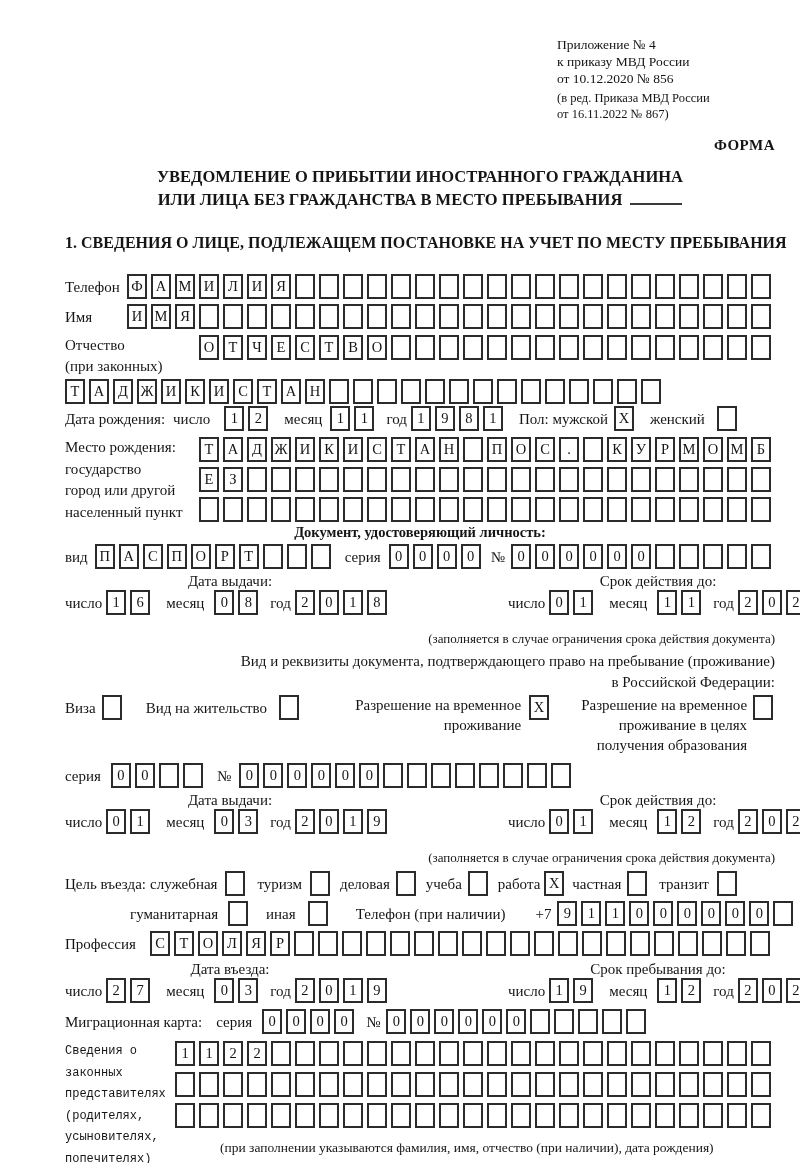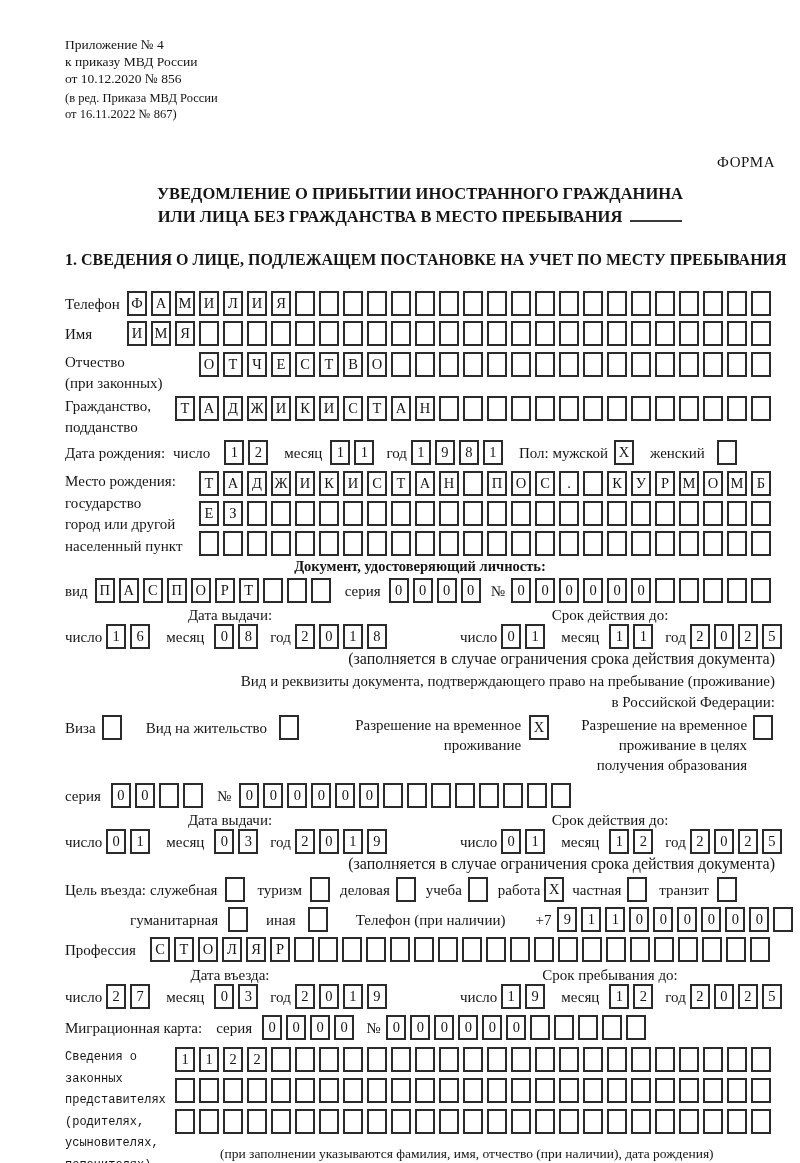--- a/index.html
+++ b/index.html
@@ -4,23 +4,23 @@
 <style>
   * { box-sizing: border-box; margin: 0; padding: 0; }
   html, body { background: #ffffff; }
   body {
     width: 800px; height: 1163px;
     font-family: "Liberation Serif", "DejaVu Serif", serif;
     color: #151515;
   }
   .page { width: 800px; height: 1163px; padding: 36px 25px 0 65px; overflow: hidden; position: relative; }
 
-  .annex { font-size: 13.5px; line-height: 17px; }
+  .annex { margin-left: 492px; font-size: 13.5px; line-height: 17px; }
   .annex .edit { margin-top: 3px; font-size: 12.5px; line-height: 16px; }
-  .form-word { margin-top: 31px; text-align: right; font-weight: normal; font-size: 15px; line-height: 18px; letter-spacing: .5px; }
+  .form-word { margin-top: 14px; text-align: right; font-weight: bold; font-size: 15px; line-height: 18px; letter-spacing: .5px; }
 
   .title { margin-top: 11px; text-align: center; font-weight: bold; font-size: 16.5px; line-height: 23px; }
   .uline { display: inline-block; width: 52px; height: 14px; border-bottom: 2.5px solid #3a3a3a; margin-left: 8px; }
 
   .sect { margin-top: 22px; font-weight: bold; font-size: 16px; line-height: 19px; white-space: nowrap; }
 
   .frow { display: flex; align-items: flex-start; }
   .lbl { font-size: 15px; line-height: 26px; white-space: nowrap; }
   .lbl2 { font-size: 15px; line-height: 21px; }
   .boxrow { display: flex; flex-wrap: nowrap; }
@@ -32,27 +32,27 @@
   }
   .mb5 { margin-bottom: 5px; } .mb6 { margin-bottom: 6px; }.mt2{margin-top:2px}.mt3{margin-top:3px}.mt4{margin-top:4px}.mt5{margin-top:5px}
   .mt6{margin-top:6px}.mt8{margin-top:8px}.mt22{margin-top:22px}
   .ml4{margin-left:4px}.ml6{margin-left:6px}.ml8{margin-left:8px}.ml10{margin-left:10px}
   .ml12{margin-left:12px}.ml14{margin-left:14px}.ml18{margin-left:18px}.ml20{margin-left:20px}
   .ml24{margin-left:24px}.ml30{margin-left:30px}
   .w42{width:42px}.w66{width:66px}.w85{width:85px}.w116{width:116px}.w142{width:142px}
 
   .doc-head { margin-top: 1px; text-align: center; font-weight: bold; font-size: 14.5px; line-height: 17px; }
 
-  .dpair { display: flex; }
+  .dpair { display: flex; gap: 48px; }
   .dcol-l { width: 395px; flex: 0 0 395px; }
   .dcol-r { flex: 1; }
   .dhead { width: 330px; text-align: center; font-size: 15px; line-height: 17px; }
   .dcol-r .dhead { width: 300px; }
   .dline { display: flex; align-items: flex-start; }
-  .note { text-align: right; font-size: 16px; line-height: 16px; margin-top: 1px; }
+  .note { text-align: right; font-size: 13px; line-height: 16px; margin-top: 15px; }
 
   .plain { font-size: 15px; line-height: 18px; text-align: right; }
   .optrow { display: flex; align-items: flex-start; }
   .opt { display: flex; align-items: flex-start; }
   .optxt { display: inline-block; text-align: right; font-size: 15px; line-height: 20px; }
   .w200 { width: 200px; } .w180 { width: 180px; }
 
   .replbl { width: 110px; flex: 0 0 110px; font-size: 12px; line-height: 21.5px; font-family: Liberation Mono, monospace; }
   .repnote { font-size: 13.5px; line-height: 16px; margin-top: 12px; margin-left: 45px; white-space: nowrap; }
 </style>
@@ -173,24 +173,20 @@
         <span class="box"></span>
         <span class="box"></span>
         <span class="box"></span>
         <span class="box"></span>
         <span class="box"></span>
         <span class="box"></span>
       </span>
   </div>
 
   <div class="frow mt2">
-    <span class="w116">
-      <span class="lbl2" style="display:block">Гражданство,</span>
-      <span class="lbl2" style="display:block">подданство</span>
-    </span>
     <span class="boxrow">
         <span class="box">Т</span>
         <span class="box">А</span>
         <span class="box">Д</span>
         <span class="box">Ж</span>
         <span class="box">И</span>
         <span class="box">К</span>
         <span class="box">И</span>
         <span class="box">С</span>
         <span class="box">Т</span>

